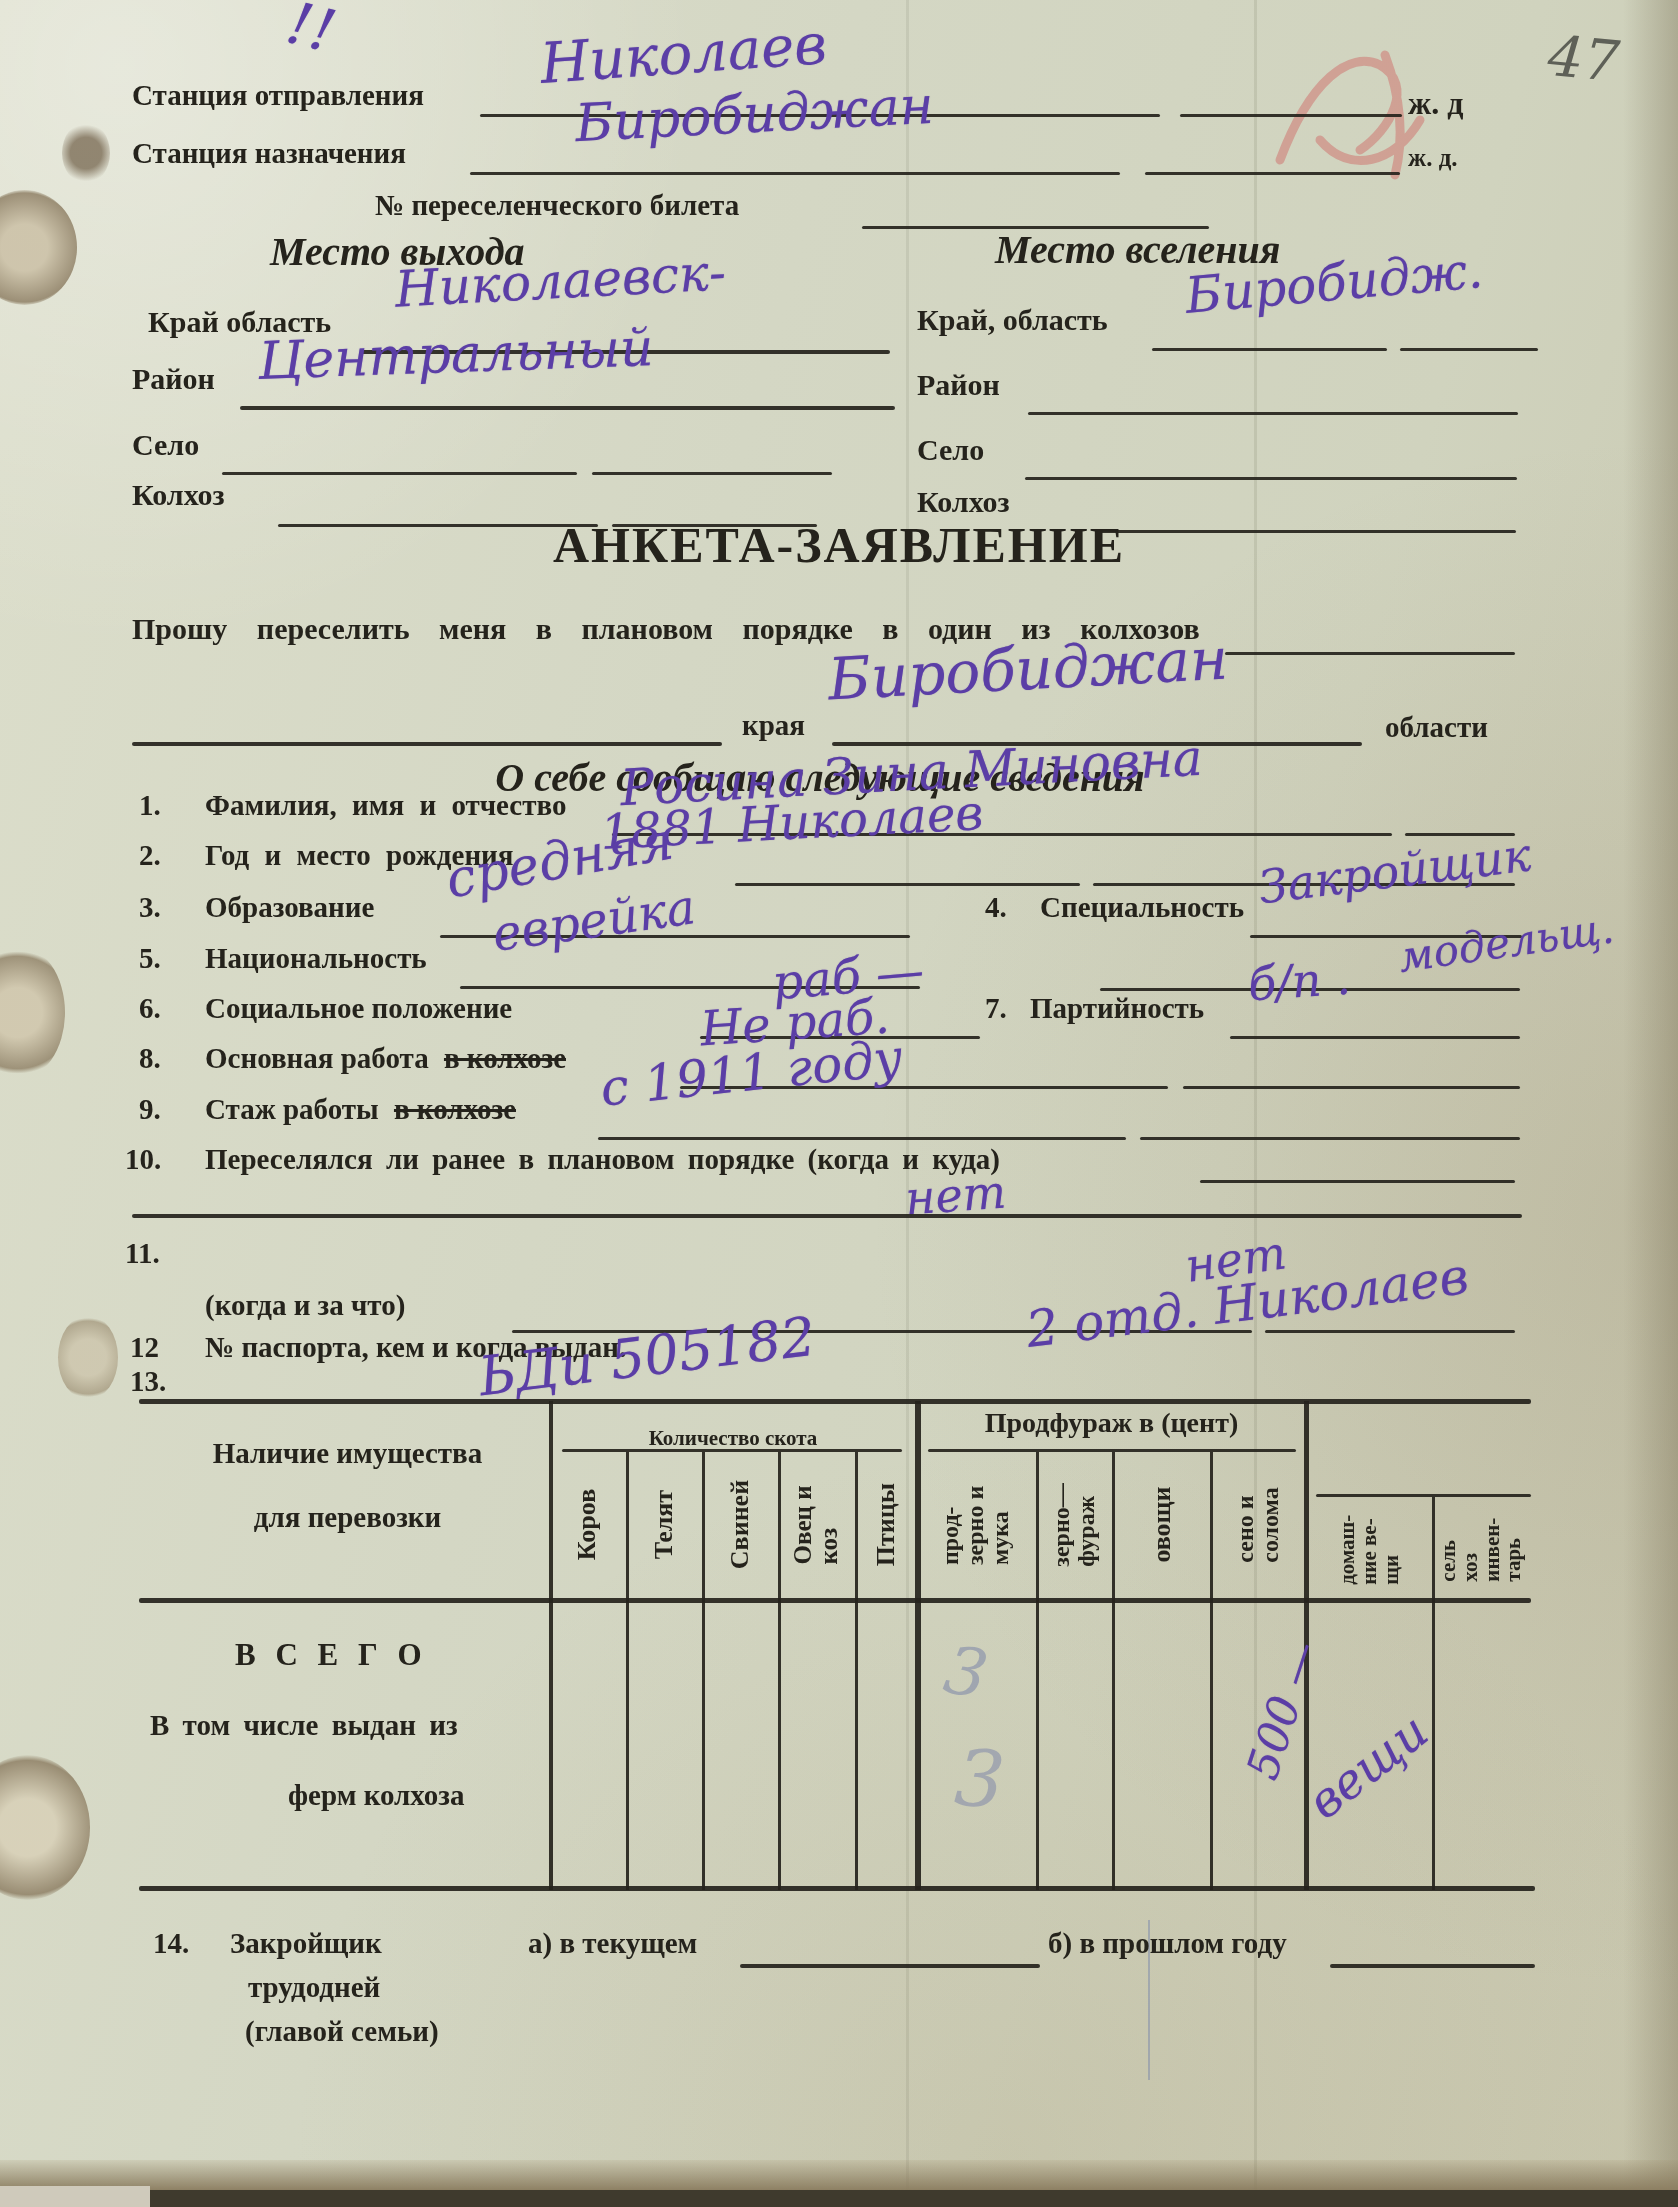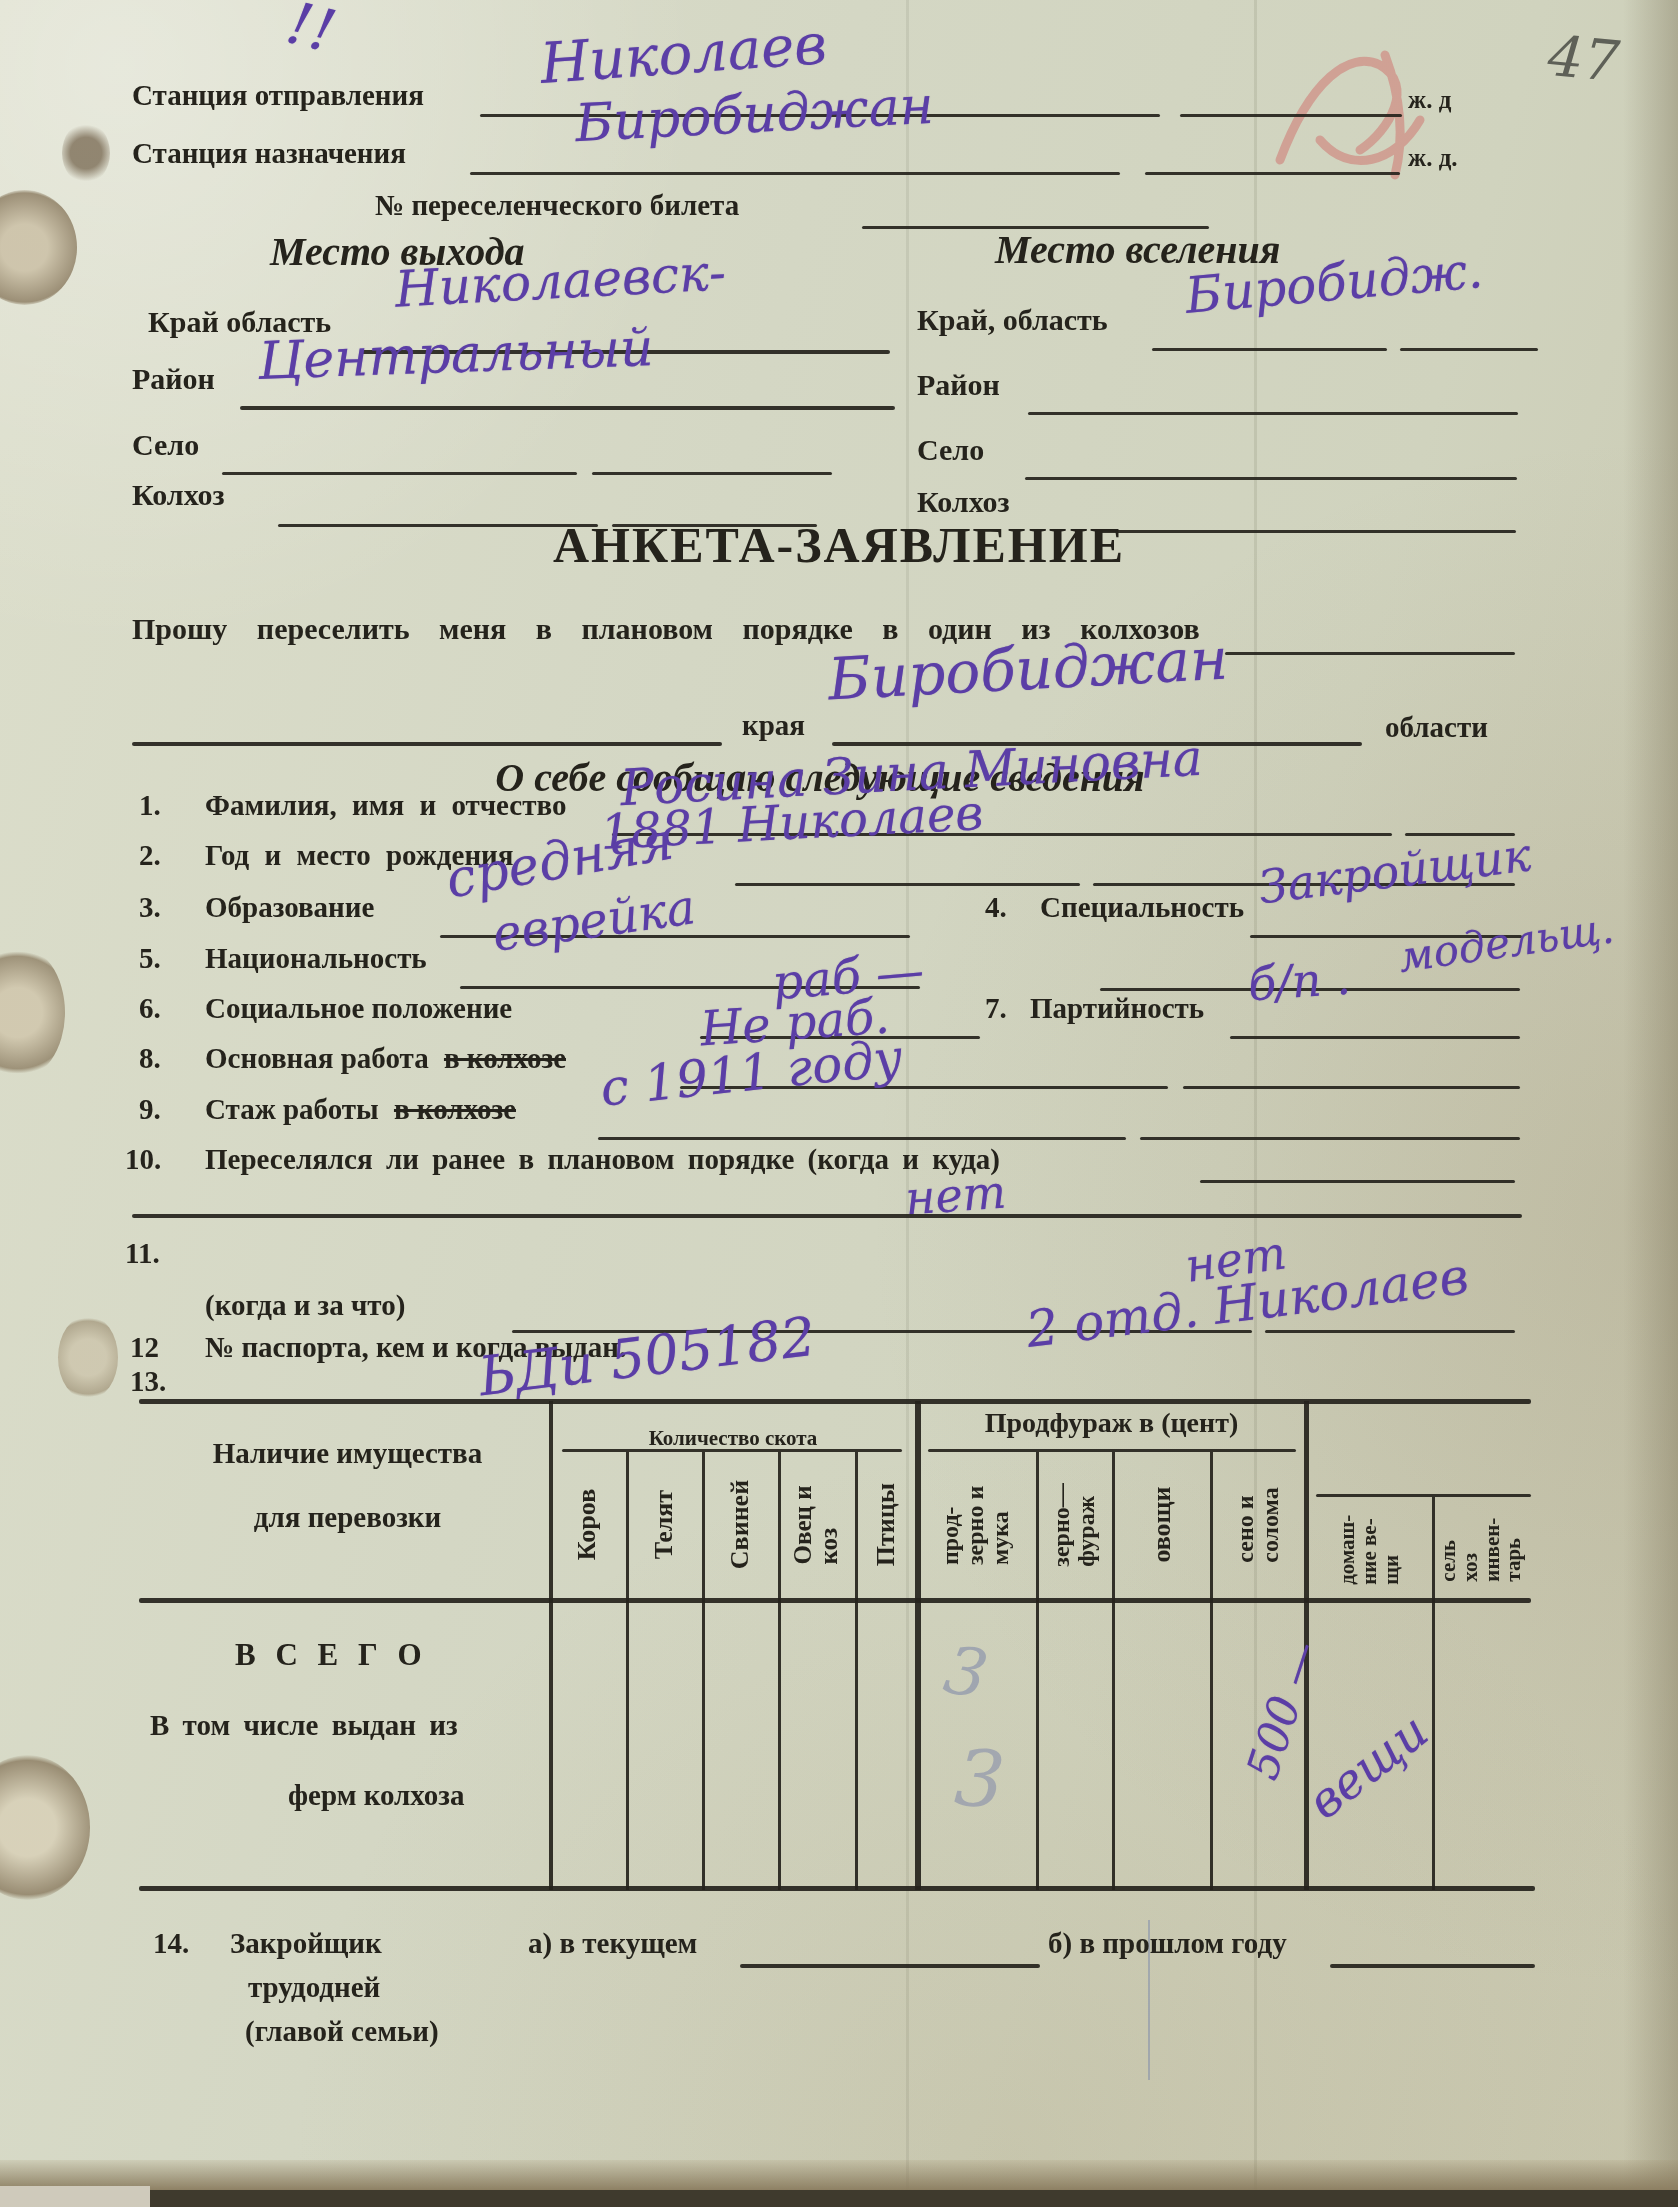--- a/index.html
+++ b/index.html
@@ -48,21 +48,21 @@
   <svg class="decor" style="left:1265px;top:35px;" width="180" height="160" viewBox="0 0 180 160">
     <path d="M15,125 C45,45 85,15 115,30 C150,50 125,95 95,115 M55,105 C85,140 130,128 155,85 M120,20 C135,60 140,100 130,140" fill="none" stroke="#cf7f78" stroke-width="9" stroke-linecap="round" opacity="0.6"></path>
   </svg>
 
   <div class="hw" style="left:288px;top:-2px;font-size:58px;transform:rotate(14deg);">!!</div>
 
   <div class="lab" style="left:132px;top:80px;font-size:29px;">Станция отправления</div>
   <div class="hw" style="left:540px;top:26px;font-size:56px;transform:rotate(-4deg);">Николаев</div>
   <div class="ln" style="left:480px;top:114px;width:680px;"></div>
   <div class="ln" style="left:1180px;top:114px;width:222px;"></div>
-  <div class="lab" style="left:1408px;top:86px;font-size:25px;">ж. д</div>
+  <div class="lab" style="left:1408px;top:86px;font-size:32px;">ж. д</div>
 
   <div class="lab" style="left:132px;top:138px;font-size:29px;">Станция назначения</div>
   <div class="hw" style="left:575px;top:88px;font-size:52px;transform:rotate(-3deg);">Биробиджан</div>
   <div class="ln" style="left:470px;top:172px;width:650px;"></div>
   <div class="ln" style="left:1145px;top:172px;width:255px;"></div>
   <div class="lab" style="left:1408px;top:144px;font-size:25px;">ж. д.</div>
 
   <div class="lab" style="left:375px;top:190px;font-size:29px;">№ переселенческого билета</div>
   <div class="ln" style="left:862px;top:226px;width:347px;"></div>
 

